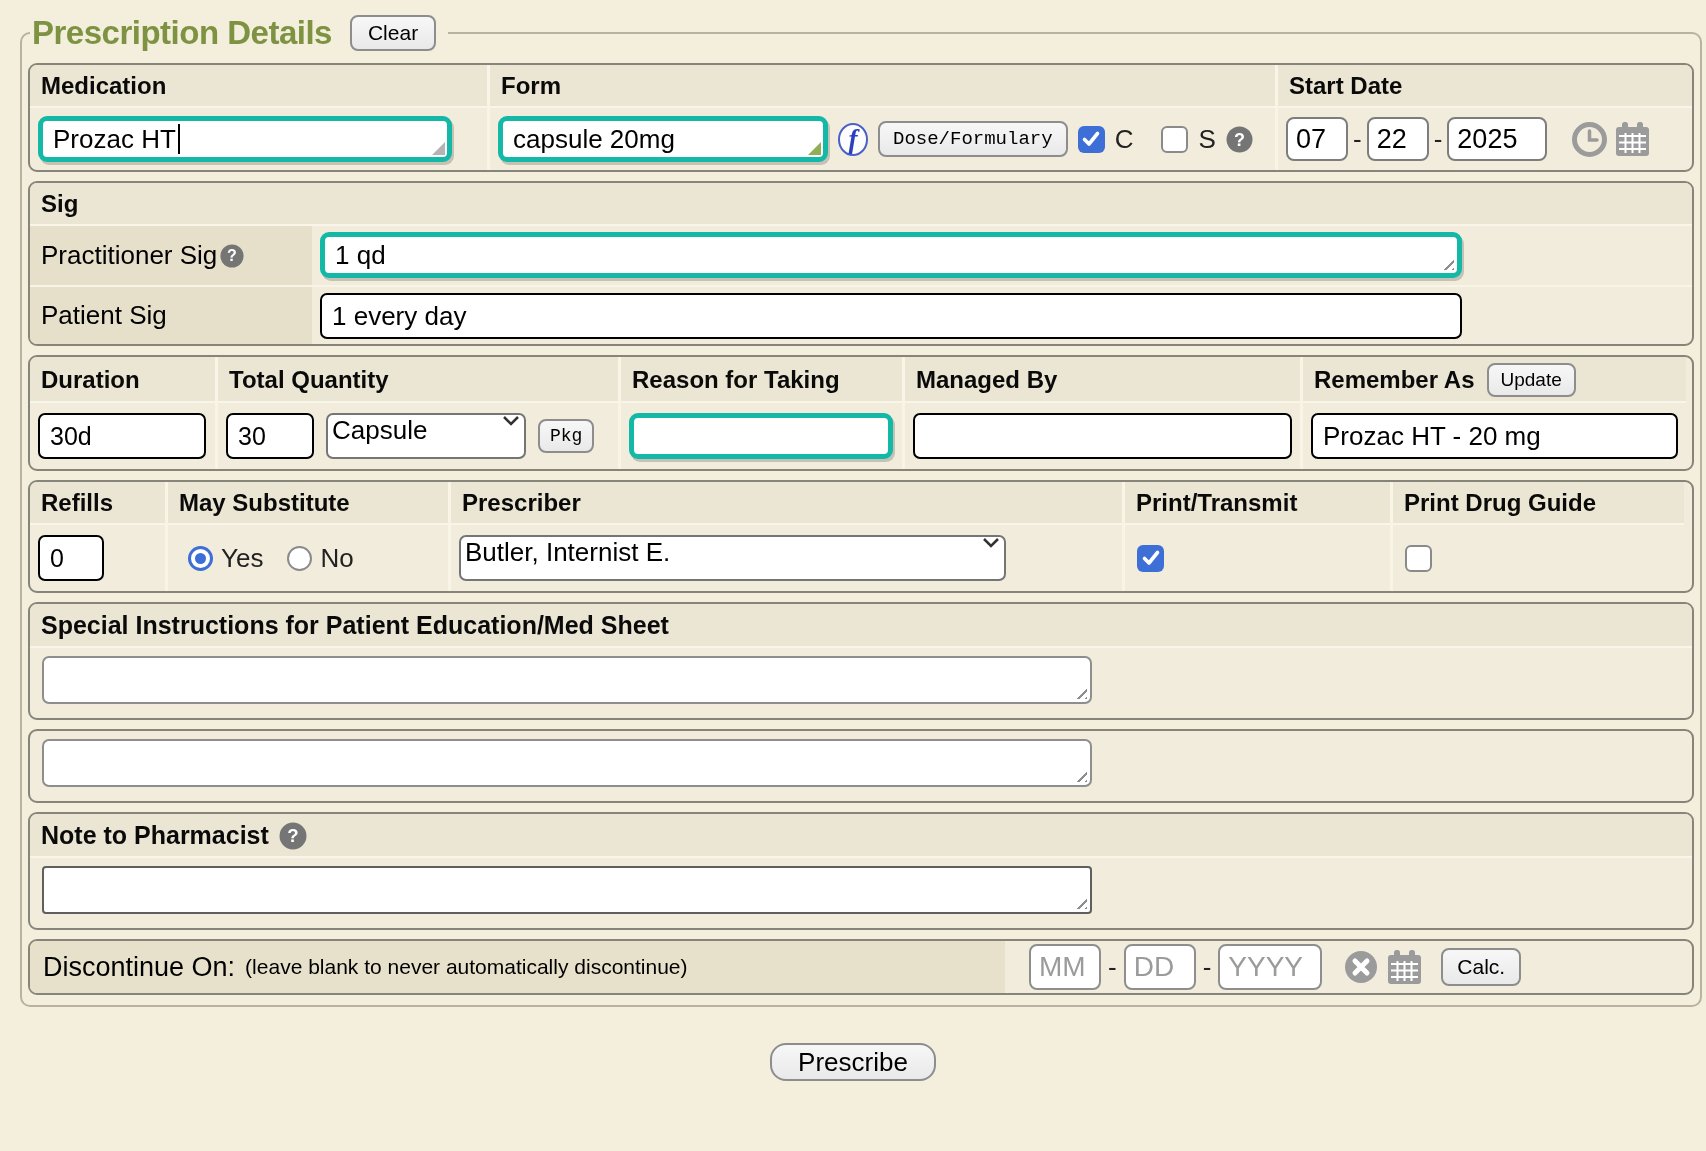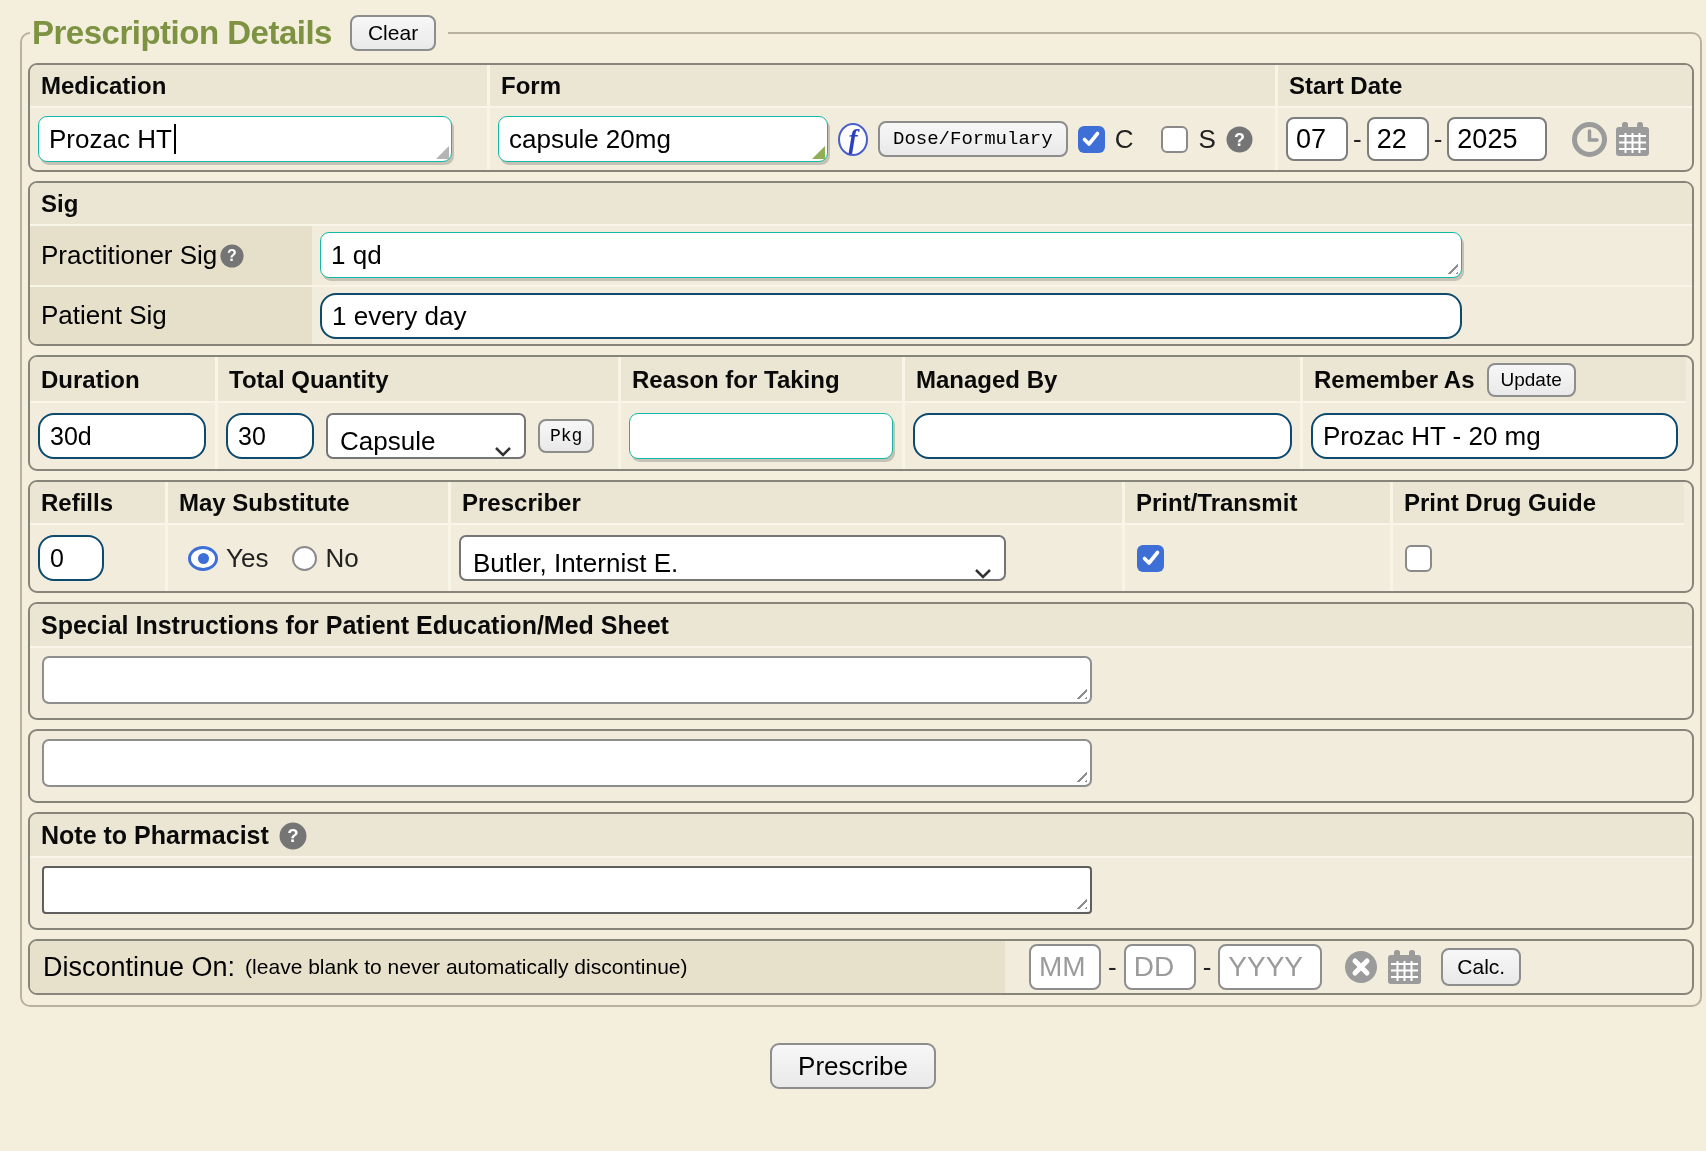--- a/index.html
+++ b/index.html
@@ -24,47 +24,47 @@
   .btn {
     font-family:"Liberation Sans", sans-serif;
     background:linear-gradient(#f7f7f7,#e9e9e9);
     border:2px solid #8d8d8d; border-radius:8px;
     color:#000; cursor:pointer; display:inline-flex; align-items:center; justify-content:center;
   }
   .btn-clear  { font-size:21px; height:36px; padding:0 16px; }
   .btn-small  { font-size:19px; height:36px; padding:0 13px;font-family:Liberation Mono, monospace; }
   .btn-update { font-size:19px; height:34px; padding:0 12px; margin-left:12px; font-weight:400; }
   .btn-calc   { font-size:21px; height:38px; padding:0 14px; margin-left:10px; }
-  .btn-big    { font-size:26px; height:46px; padding:0 26px; border-radius:9px; }
+  .btn-big    { font-size:26px; height:38px; padding:0 26px; border-radius:16px; }
   
   .box {
     background:#f1ecdc; border:2px solid #87847a; border-radius:9px;
     margin-top:9px; overflow:hidden; position:relative;
   }
   .hdr {
     background:#ebe6d3; border-bottom:2px solid #f9f5e8;
     font-weight:bold; font-size:24px; padding:7px 0 6px 11px; color:#0a0a0a;
     display:flex; align-items:center;
   }
   .cols { display:flex; }
   .col + .col { border-left:3px solid #f8f4e6; }
   .bod { display:flex; align-items:center; padding:8px 8px; height:62px; gap:10px; }
   
   .fld {
-    background:#fff; border:2px solid #0c4a6e; border-radius:16px;
+    background:#fff; border:2px solid #000000; border-radius:7px;
     height:46px; display:flex; align-items:center; padding:0 10px;
     font-size:26px; position:relative; overflow:hidden; white-space:nowrap;
   }
-  .fld.focus { border:1px solid #14b8a6; border-radius:9px; box-shadow:2px 3px 0 rgba(0,0,0,0.18); }
+  .fld.focus { border:5px solid #14b8a6; border-radius:9px; box-shadow:2px 3px 0 rgba(0,0,0,0.18); }
   .mono { font-family:Liberation Sans, sans-serif; font-size:25px; }
   .caret { display:inline-block; width:2px; height:30px; background:#000; margin-left:2px; }
   .sel {
     background:#fff; border:2px solid #757575; border-radius:7px; height:46px;
-    display:flex; align-items:flex-end; justify-content:space-between;
-    padding:0 12px; font-size:26px; cursor:pointer; white-space:nowrap;
+    display:flex; align-items:flex-start; justify-content:space-between;
+    padding:0 4px; font-size:26px; cursor:pointer; white-space:nowrap;
   }
   .grip-lines {
     position:absolute; right:3px; bottom:3px; width:13px; height:13px;
     clip-path:polygon(100% 0,100% 100%,0 100%);
     background:repeating-linear-gradient(-45deg,#8e8e8e 0 2px,transparent 2px 5.5px);
   }
   .grip-tri { position:absolute; right:2px; bottom:2px; width:0; height:0;
     border-left:13px solid transparent; }
   .grip-tri.green { border-bottom:13px solid #8fae56; }
   .grip-tri.gray  { border-bottom:13px solid #b4b4b4; }

